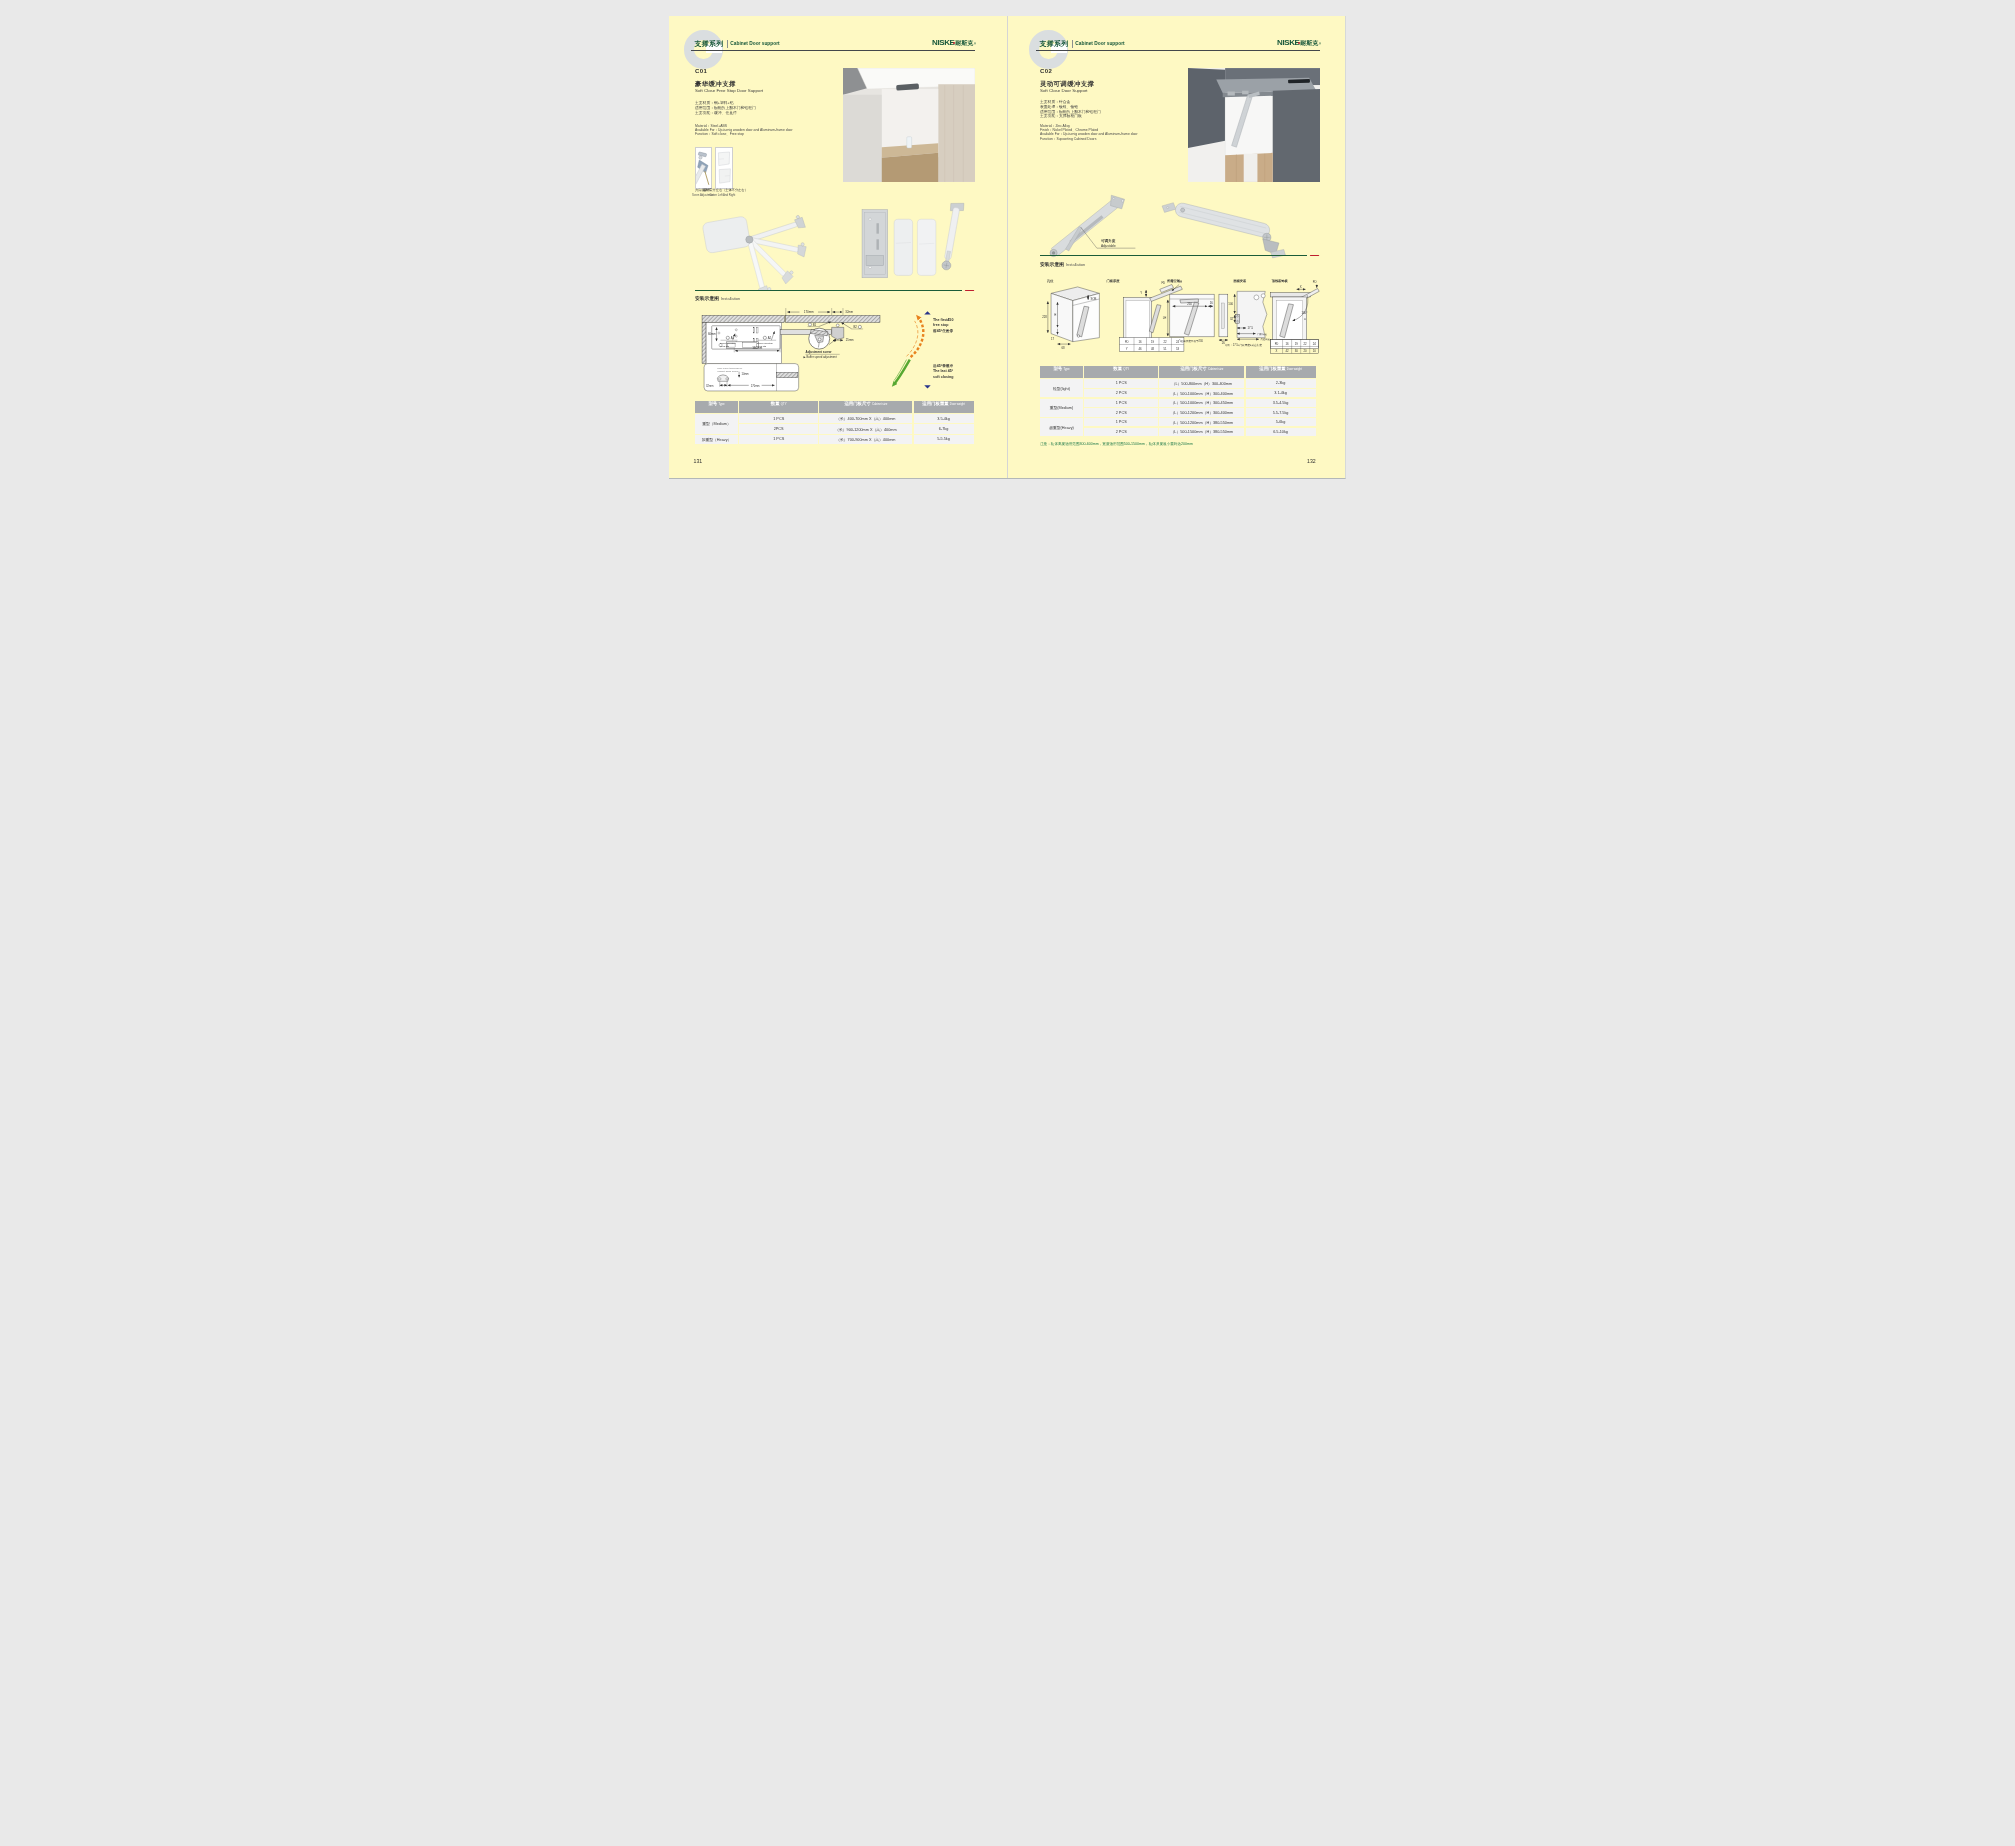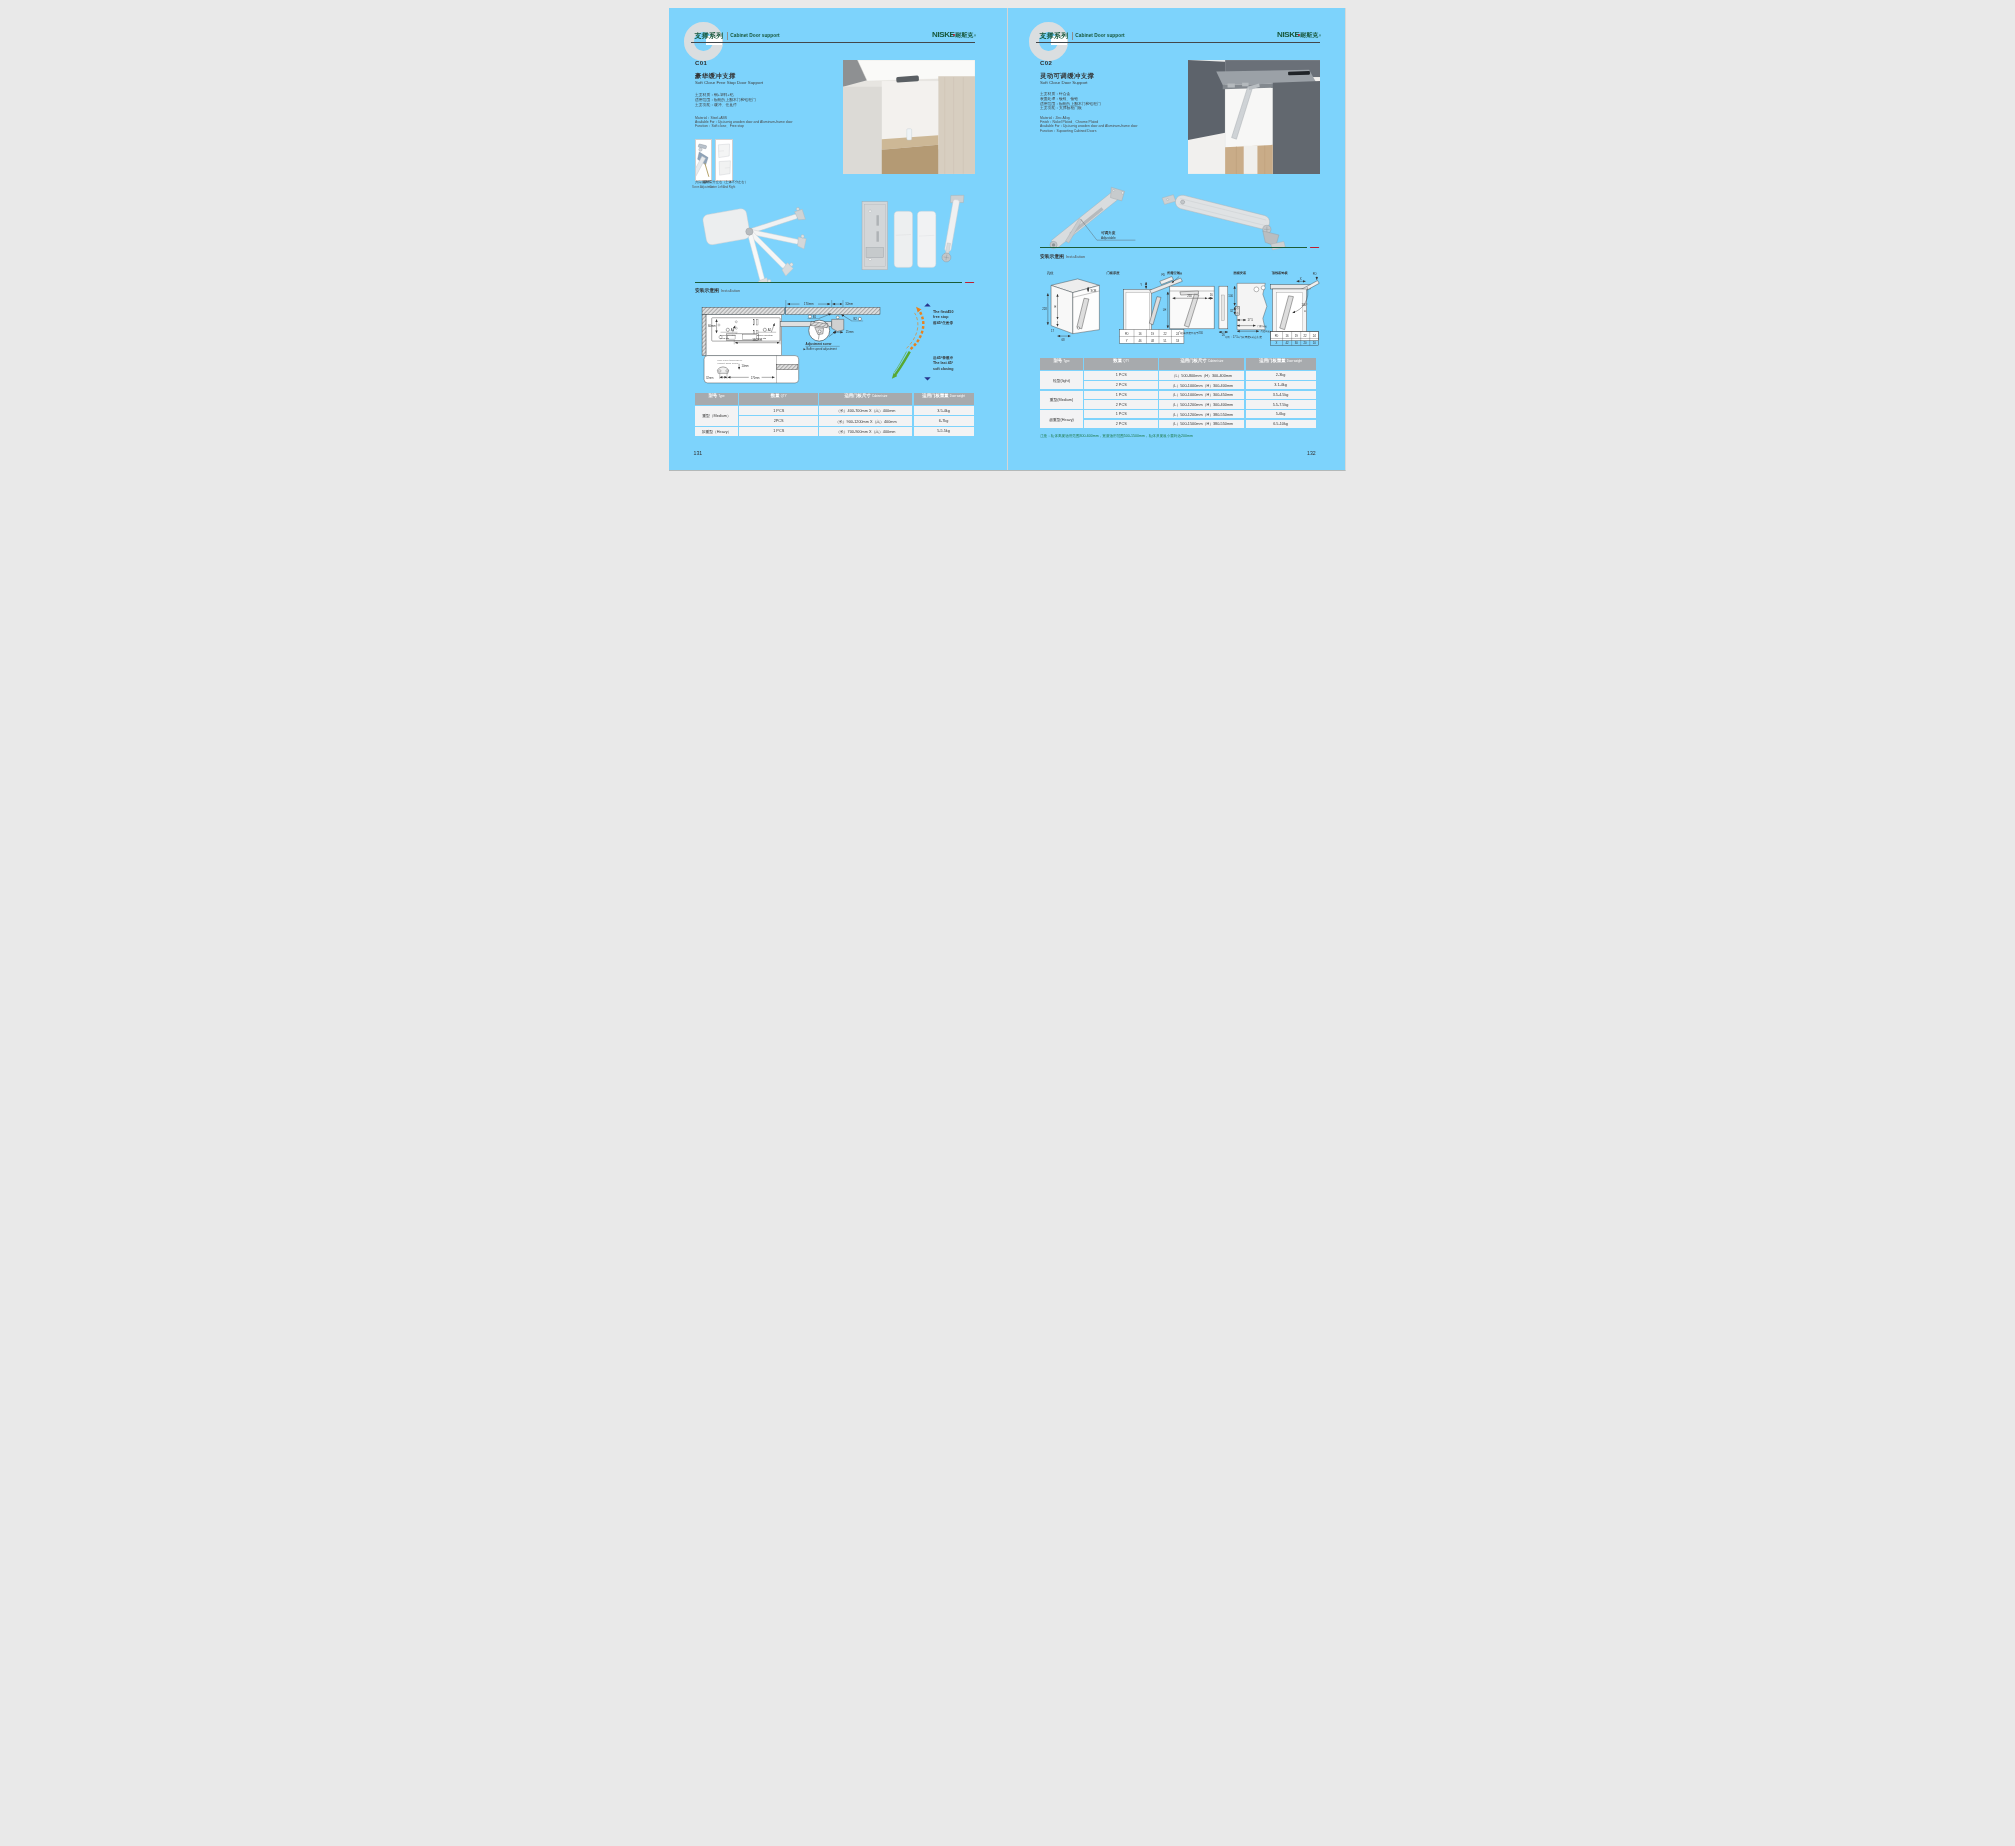--- a/index.html
+++ b/index.html
@@ -1,16 +1,16 @@
 <!DOCTYPE html>
 <html style="font-size:6.4px"><head>
 <meta charset="utf-8">
 <style>
   html,body{margin:0;padding:0;background:#e9e9e9;}
-  .sheet{position:relative;width:676px;height:462px;background:#7dd3fc;margin:8px auto;
+  .sheet{position:relative;width:676px;height:462px;background:#fef9c3;margin:16px auto;
          font-family:"Liberation Sans","DejaVu Sans",sans-serif;color:#3a3a3a;overflow:hidden;
          border-bottom:0.8px solid #b3b8b8;border-right:0.4px solid #d6d9d9;}
   .abs{position:absolute;}
   .page{position:absolute;top:0;height:462px;}
   .vdivider{position:absolute;top:0;left:338px;width:0.4px;height:462px;background:#d5d5d5;}
 
   
   .c-ring{width:18.5px;height:18.5px;border:10px solid #dadee0;border-radius:50%;}
   .c-notch{background:#fff;}
   .series-row{display:flex;align-items:center;gap:3.2px;}

